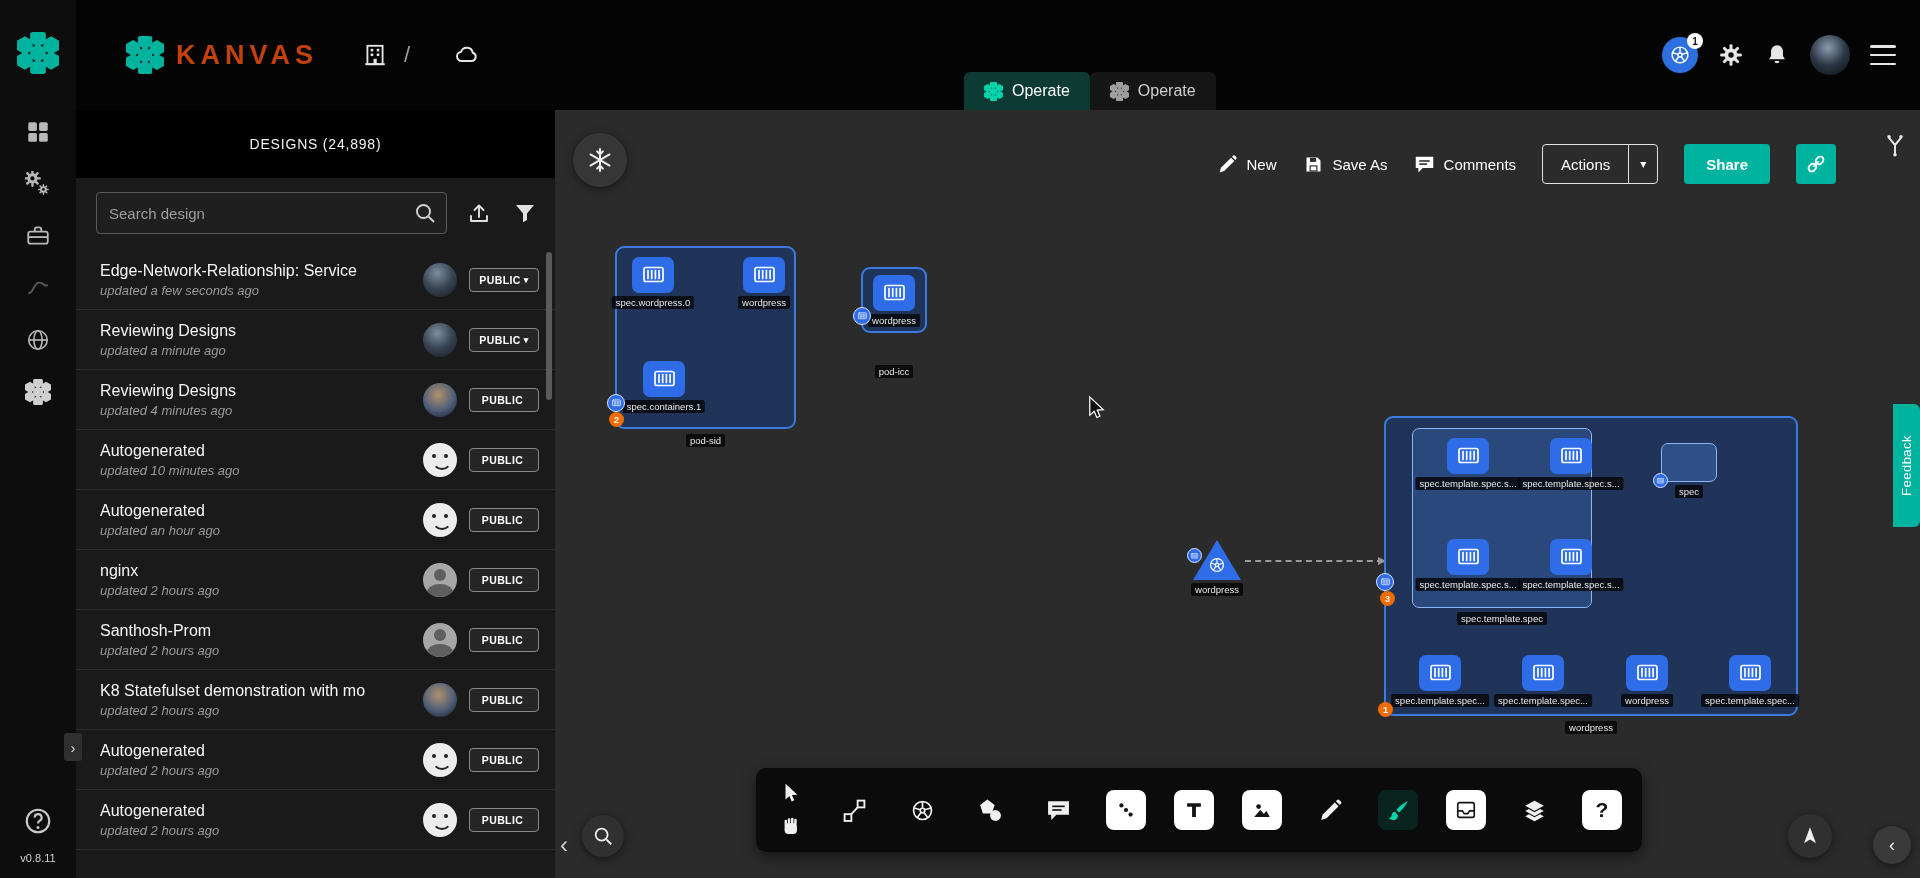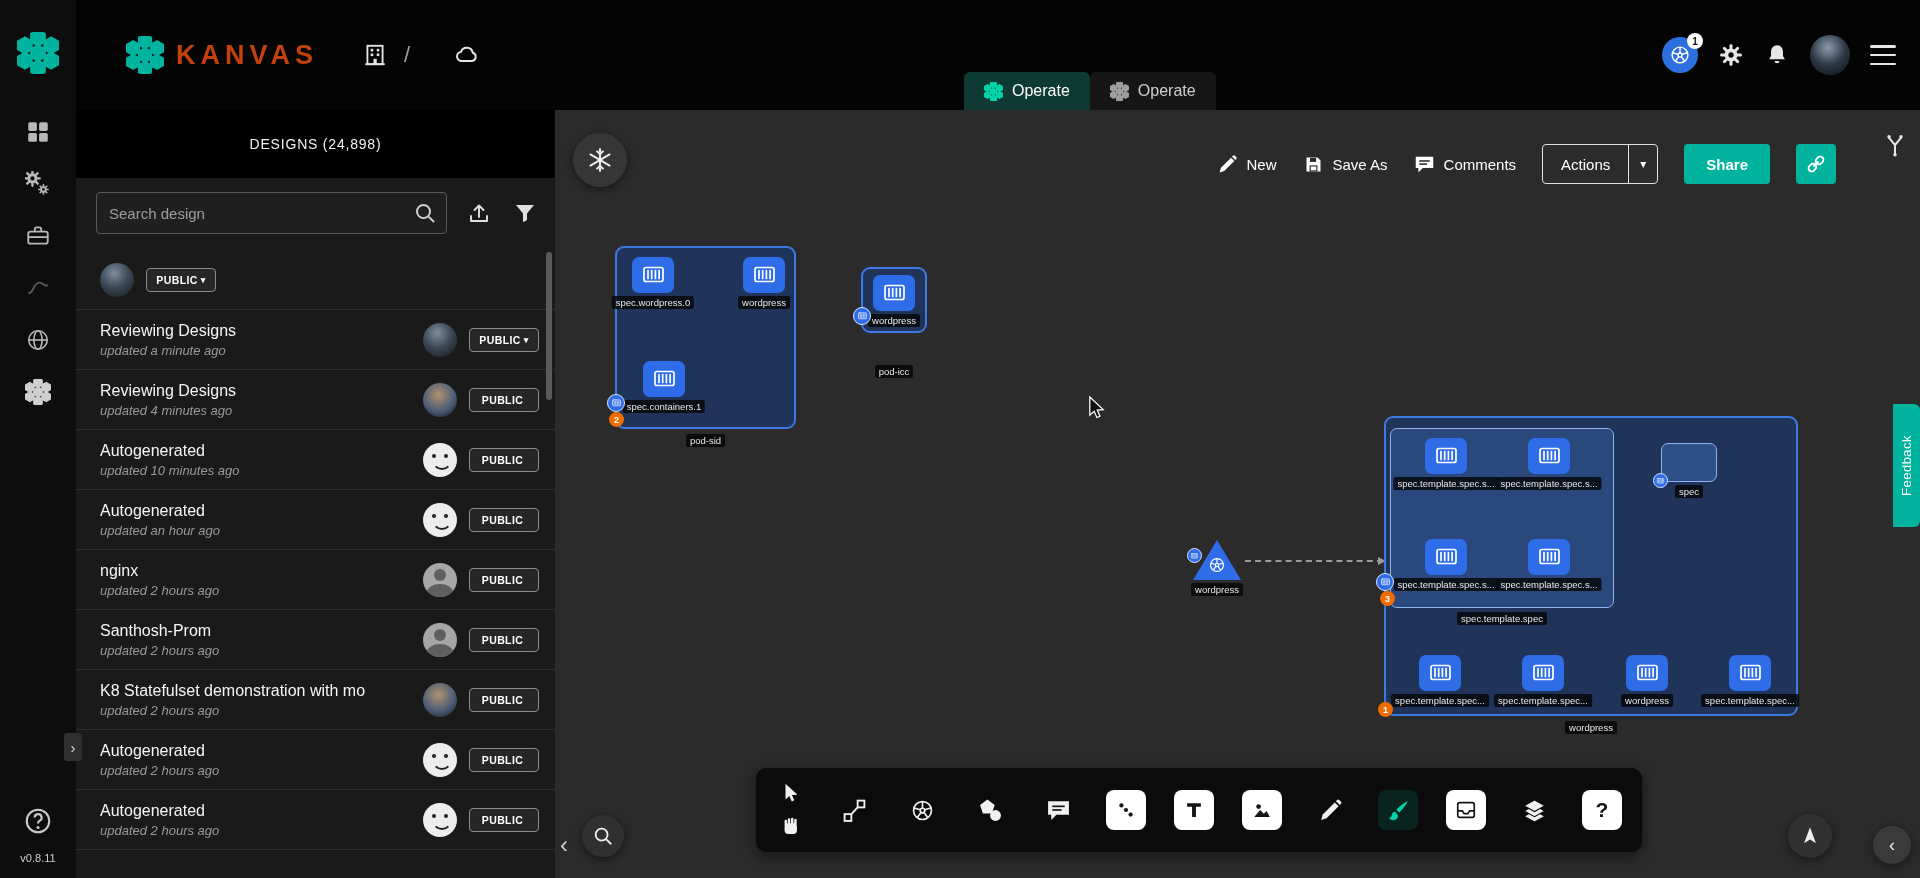--- a/index.html
+++ b/index.html
@@ -447,20 +447,24 @@
       </button>
     <button class="panel-ic-btn">
         <svg viewBox="0 0 24 24">
           <use href="#ic-funnel"></use>
         </svg>
       </button>
   </div>
   <div class="rows">
 
     <div class="design-row">
+      <div class="design-info">
+          <div class="design-name">Edge-Network-Relationship: Service</div>
+        <div class="design-updated">updated a few seconds ago</div>
+        </div>
       <div class="avatar row-avatar" data-avatar="photo"></div>
       <button class="vis-badge">
           <span>PUBLIC</span>
           <span class="vis-caret">▾</span>
         </button>
     </div>
     <div class="design-row">
       <div class="design-info">
           <div class="design-name">Reviewing Designs</div>
         <div class="design-updated">updated a minute ago</div>
@@ -685,21 +689,21 @@
     <div class="node-rect" style="height:300px">
       <span class="badge-blue" style="left:-10px;top:155px">
           <svg viewBox="0 0 24 24">
             <use href="#ic-container"></use>
           </svg>
         </span>
       <span class="badge-orange" style="left:-6px;top:173px">3</span>
       <span class="badge-orange" style="left:-8px;top:284px">1</span>
 
       <div style="position:absolute;left:12px;top:10px;width:208px;display:flex;flex-direction:column;align-items:center">
-        <div class="node-rect-inner" style="width:224px;height:180px">
+        <div class="node-rect-inner" style="width:180px;height:180px">
           <div class="knode" style="left:34px;top:9px">
             <span class="kicon">
                 <svg viewBox="0 0 24 24">
                   <use href="#ic-container"></use>
                 </svg>
               </span>
             <span class="chip kchip">spec.template.spec.s...</span>
           </div>
           <div class="knode" style="left:137px;top:9px">
             <span class="kicon">

